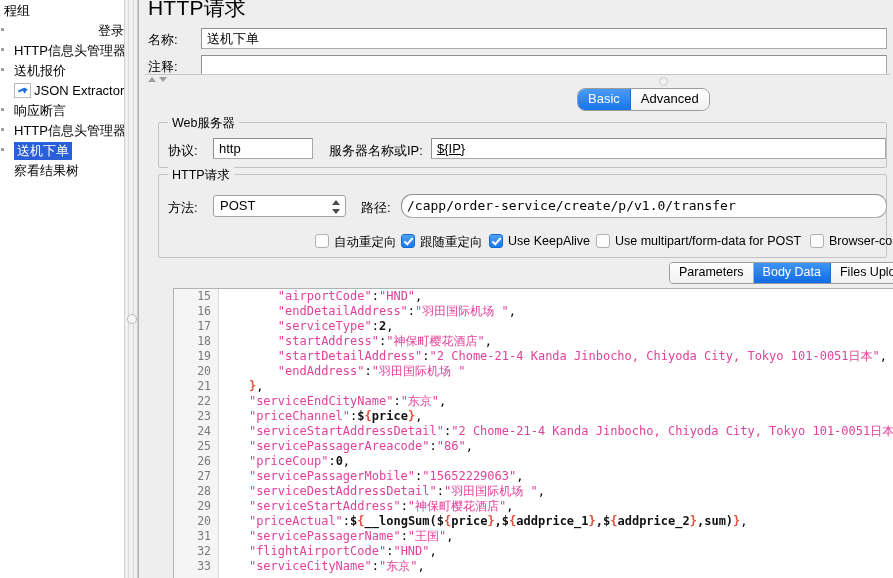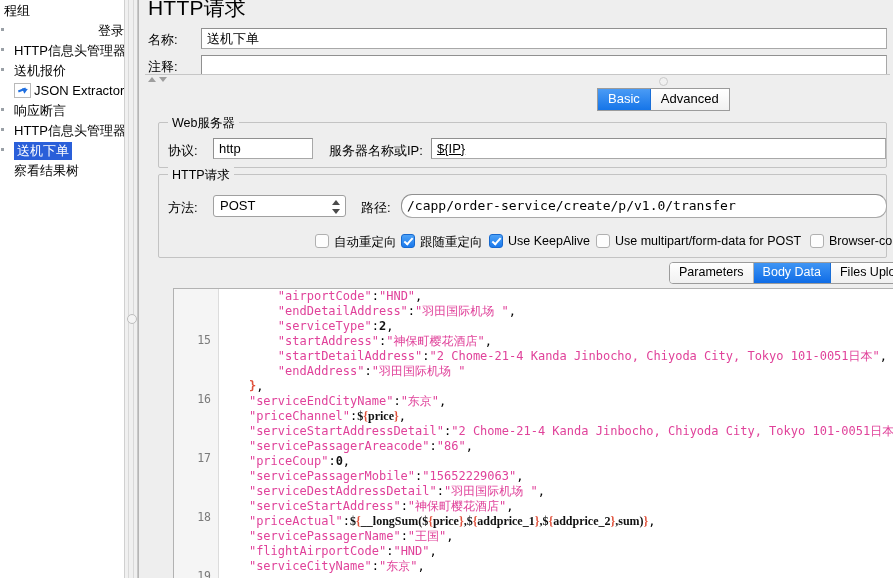--- a/index.html
+++ b/index.html
@@ -78,22 +78,22 @@
   #divider .line{position:absolute;left:6px;top:0;width:745px;height:1px;background:#c6c6c6;}
   #divider .dot{
     position:absolute;left:520px;top:3px;width:7px;height:7px;border-radius:50%;
     border:1px solid #c9c9c9;background:#f1f1f1;
   }
   .triup,.tridn{position:absolute;top:3px;width:0;height:0;}
   .triup{left:9px;border-left:4px solid transparent;border-right:4px solid transparent;border-bottom:5px solid #9e9e9e;}
   .tridn{left:20px;border-left:4px solid transparent;border-right:4px solid transparent;border-top:5px solid #9e9e9e;}
 
   
-  #seg{position:absolute;left:458px;top:88px;height:21px;display:flex;
-       border:1px solid #9b9b9b;border-radius:0;overflow:hidden;background:#fdfdfd;}
+  #seg{position:absolute;left:438px;top:88px;height:21px;display:flex;
+       border:1px solid #9b9b9b;border-radius:8px;overflow:hidden;background:#fdfdfd;}
   #seg .segbtn{
     font-size:13px;line-height:19px;padding:0 10px;color:#000;background:linear-gradient(#ffffff,#f1f1f1);
     border-right:1px solid #b5b5b5;white-space:nowrap;
   }
   #seg .segbtn:last-child{border-right:none;}
   #seg .segbtn.on{background:linear-gradient(#4a9bf5,#1675e8);color:#fff;border-right-color:#1a6ed6;}
 
   
   .group{position:absolute;border:1px solid #c3c3c3;border-radius:2px;box-sizing:border-box;}
   .group > .gtitle{
@@ -135,30 +135,30 @@
     position:absolute;left:34px;top:288px;width:721px;height:290px;
     background:#ffffff;border:1px solid #b2b2b2;border-bottom:none;border-right:none;
     box-sizing:border-box;overflow:hidden;
   }
   #gutter{
     position:absolute;left:0;top:0;width:45px;height:290px;background:#f5f5f5;
     border-right:1px solid #dcdcdc;box-sizing:border-box;
   }
   #gutter .ln{
     height:15px;line-height:15px;text-align:right;padding-right:7px;
-    font-family:"DejaVu Sans Mono","Liberation Mono",monospace;font-size:11.5px;color:#7a7a7a;margin-top:44px;
+    font-family:"DejaVu Sans Mono","Liberation Mono",monospace;font-size:11.5px;color:#7a7a7a;
   }
   #code{
     position:absolute;left:46px;top:0;right:0;height:290px;overflow:hidden;
     font-family:"DejaVu Sans Mono","Liberation Mono",monospace;
     font-size:12px;line-height:15px;white-space:pre;
   }
   #code .cl{height:15px;line-height:15px;white-space:pre;}
   .s{color:#e0429a;}
-  .v{color:#111;font-weight:bold;font-family:Liberation Serif, serif;}
+  .v{color:#111;font-weight:bold;}
   .br{color:#e0503a;font-weight:bold;}
   .n{color:#111;font-weight:bold;}
 </style>
 </head>
 <body>
 
 <div id="app">
 
   <div id="tree-panel">
       <div class="tree-item" style="padding-left: 4px;"><span class="lbl">程组</span></div>

